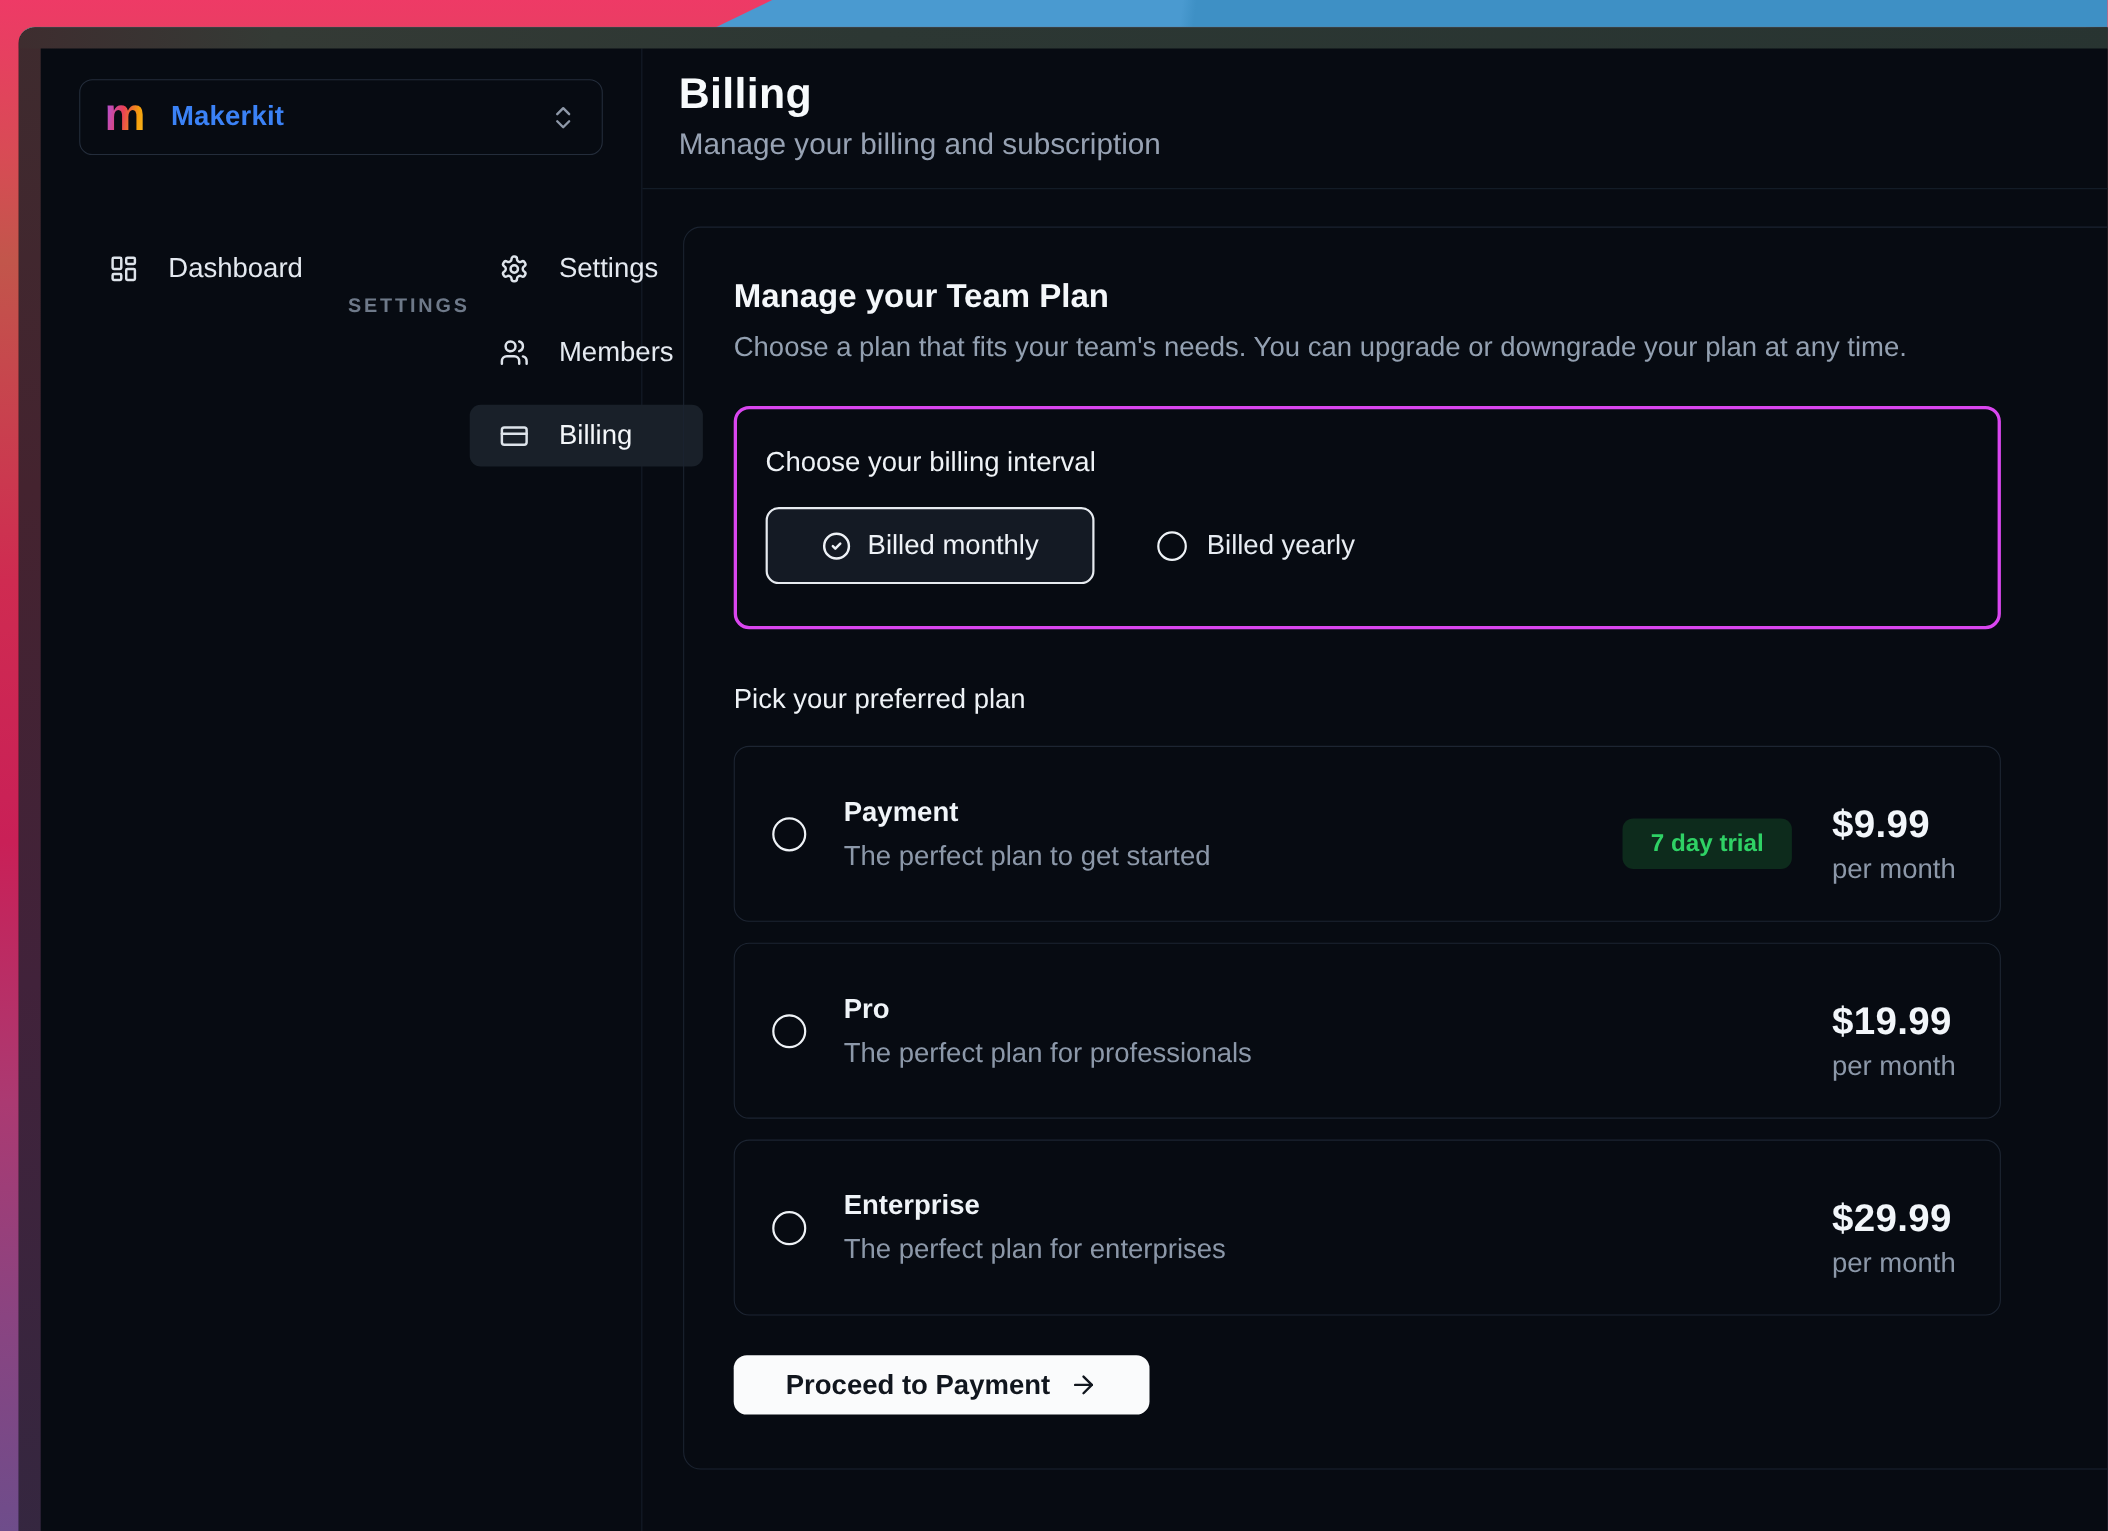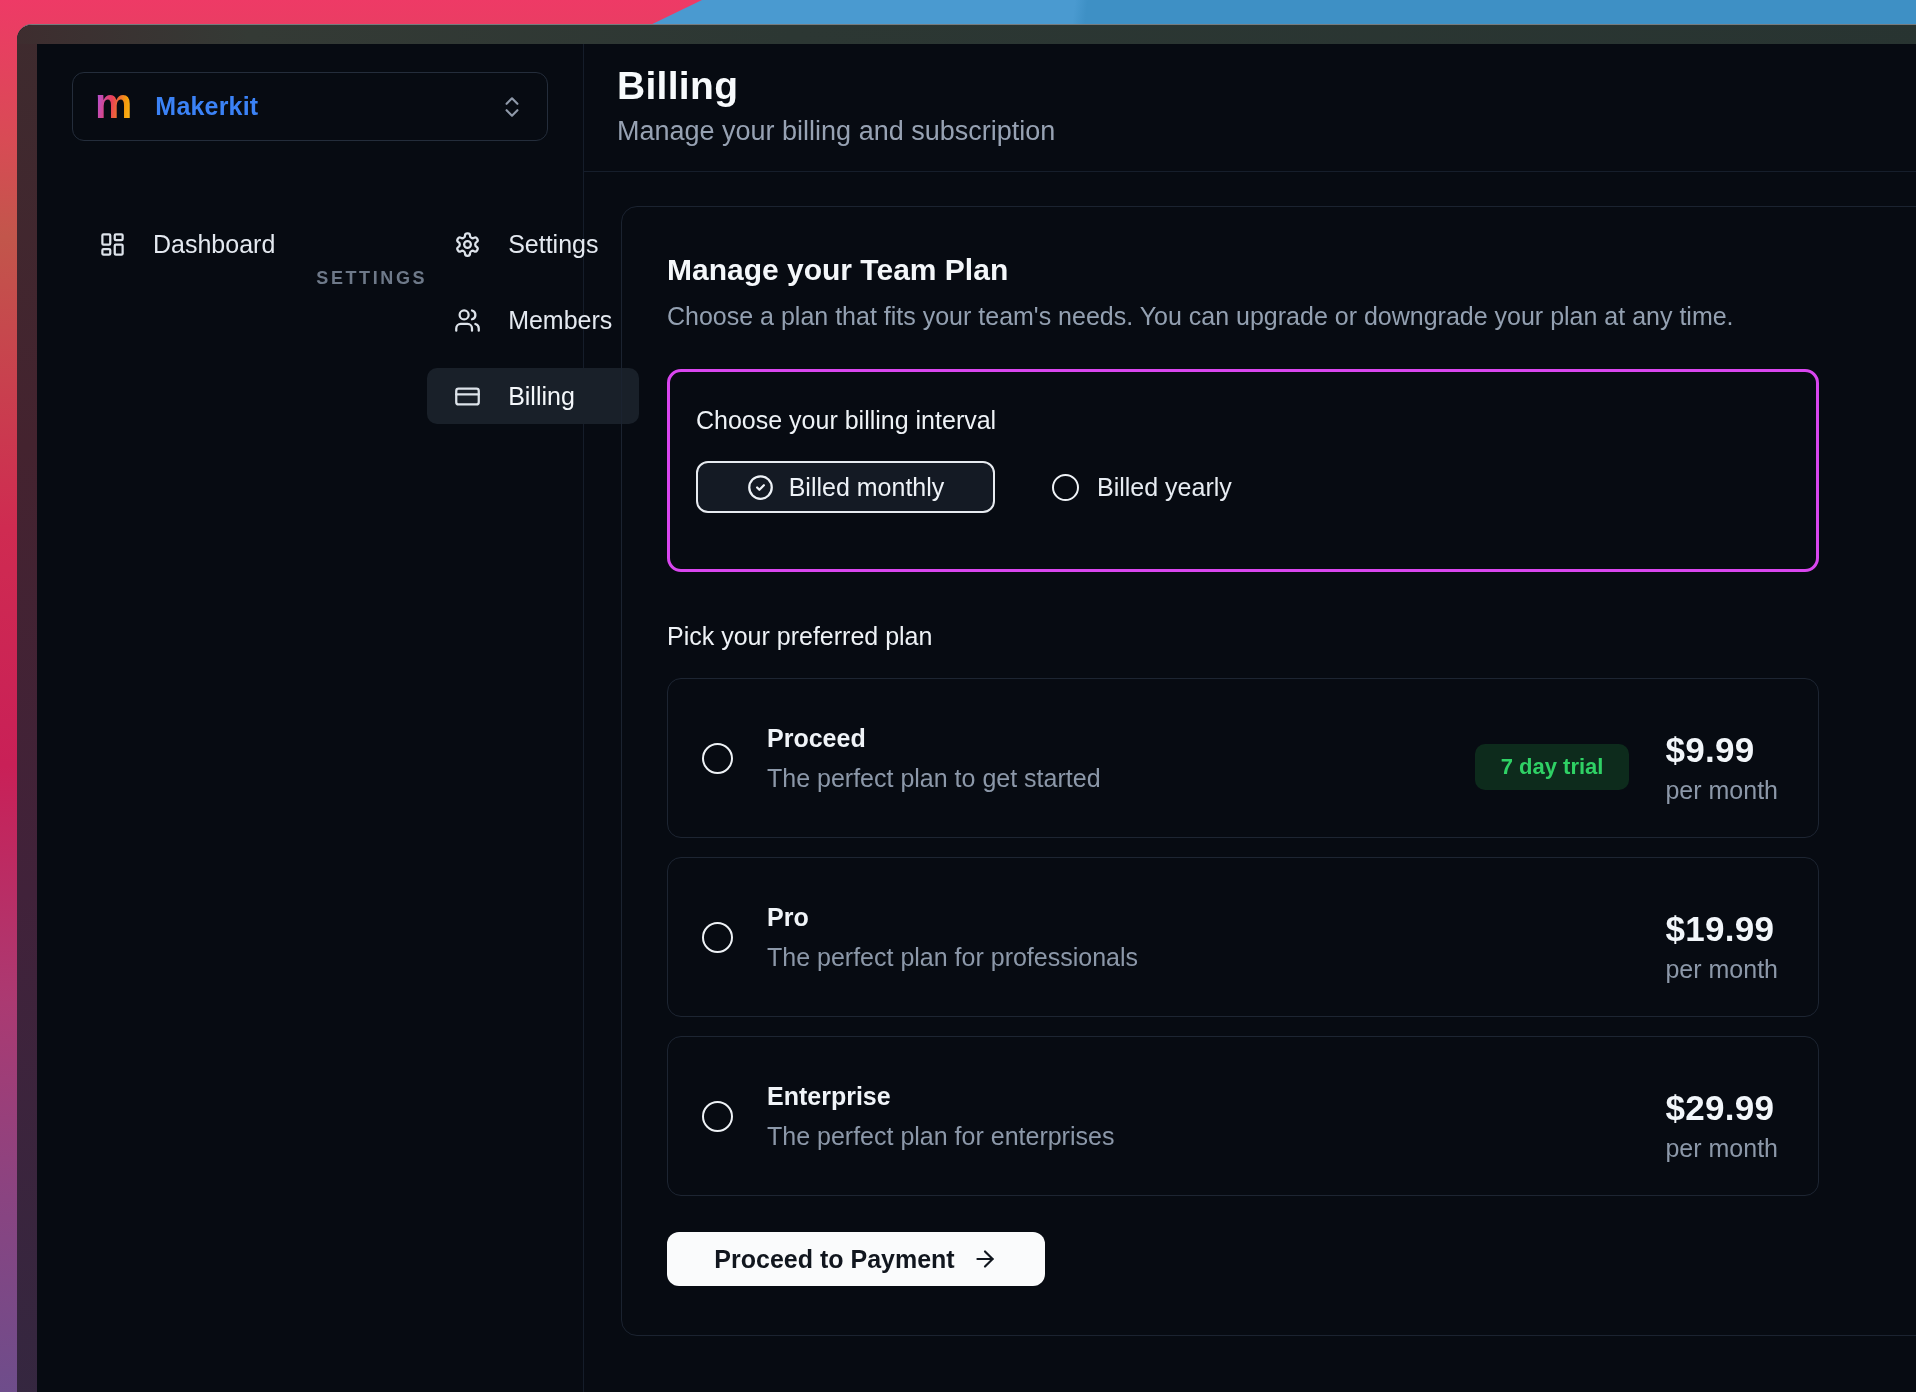--- a/index.html
+++ b/index.html
@@ -68,21 +68,21 @@
   .outer-card { width:1390px; border:1px solid #1b2330; border-radius:16px; padding:46px 45px 49px; }
   .section-title { font-size:30px; font-weight:700; color:#f4f7fa; }
   .section-desc { margin-top:15px; font-size:25px; color:#93a0b1; }
   .interval-card {
     margin-top:38px; width:1152px; height:203px;
     border:3px solid #d946ef; border-radius:14px; padding:34px 26px;
   }
   .interval-label { font-size:25px; color:#eef2f6; font-weight:500; }
   .interval-options { margin-top:26px; display:flex; align-items:center; }
   .interval-btn {
-    width:299px; height:52px; border:2px solid #e7ebf0; border-radius:12px;
+    width:299px; height:70px; border:2px solid #e7ebf0; border-radius:12px;
     background:#141a24; display:flex; align-items:center; justify-content:center; gap:15px;
     color:#eef2f7; font-size:25px; font-weight:500; cursor:pointer;
   }
   .interval-btn .ic { display:flex; color:#eef2f7; }
   .interval-yearly {
     margin-left:57px; display:flex; align-items:center; gap:18px;
     font-size:25px; color:#e7ecf2; font-weight:500; cursor:pointer;
   }
   .radio-circle { width:27px; height:27px; border:2.5px solid #eef2f6; border-radius:50%; flex:none; }
   .picker-label { margin-top:50px; font-size:25px; color:#eef2f6; font-weight:500; }
@@ -213,21 +213,21 @@
             </div>
           </div>
 
           <div class="picker-label">Pick your preferred plan</div>
 
           <div class="plans">
 
             <div class="plan-row">
               <span class="plan-radio"></span>
               <div class="plan-info">
-                <div class="plan-name">Proceed</div>
+                <div class="plan-name">Payment</div>
                 <div class="plan-desc">The perfect plan to get started</div>
               </div>
               <div class="plan-right">
                 <span class="trial-badge">7 day trial</span>
                 <div class="plan-price-block">
                   <div class="plan-price">$9.99</div>
                   <div class="plan-period">per month</div>
                 </div>
               </div>
             </div>

